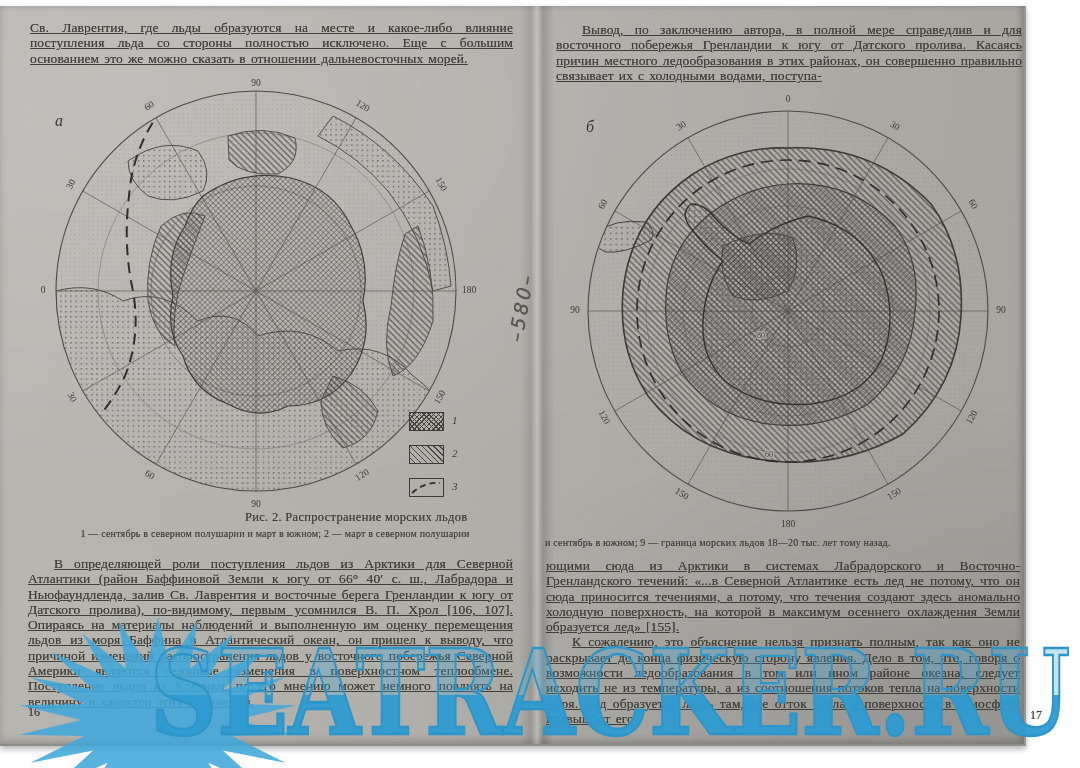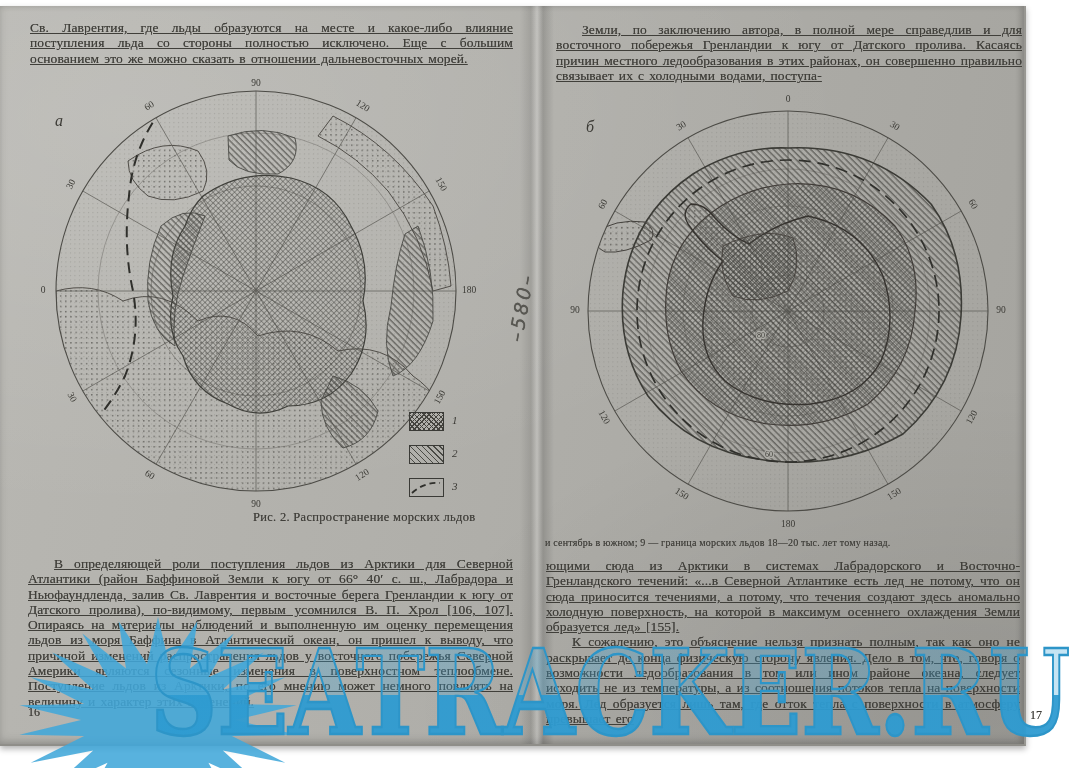--- a/index.html
+++ b/index.html
@@ -141,30 +141,31 @@
         <div class="lg-box">
           <svg width="32" height="16" viewBox="0 0 32 16">
               <path d="M2,14 Q14,3 30,4" fill="none" stroke="#2f2f2b" stroke-width="1.8" stroke-dasharray="6 4"></path>
             </svg>
         </div>
         <span class="lg-num">3</span>
       </div>
     </div>
   </div>
 
-  <div class="capT" style="left:245px;top:510px;margin-left:8px;">Рис. 2. Распространение морских льдов</div>
+  <div class="capT" style="left:245px;top:510px;">Рис. 2. Распространение морских льдов</div>
+  <div class="capN" style="left:35px;top:528px;width:480px;">1 — сентябрь в северном полушарии и март в южном; 2 — март в северном полушарии</div>
 
   <div class="para" style="left:28px;top:556px;width:485px;">
     <p class="ind">В определяющей роли поступления льдов из Арктики для Северной Атлантики (район Баффиновой Земли к югу от 66° 40′ с. ш., Лабрадора и Ньюфаундленда, залив Св. Лаврентия и восточные берега Гренландии к югу от Датского пролива), по-видимому, первым усомнился В. П. Хрол [106, 107]. Опираясь на материалы наблюдений и выполненную им оценку перемещения льдов из моря Баффина в Атлантический океан, он пришел к выводу, что причиной изменений распространения льдов у восточного побережья Северной Америки являются сезонные изменения в поверхностном теплообмене. Поступление льдов из Арктики, по его мнению может немного повлиять на величину и характер этих изменений.</p>
   </div>
 
   <div class="pageno" style="left:28px;top:705px;">16</div>
 
   <div class="para" style="left:556px;top:22px;width:466px;">
-    <p class="ind">Земли, по заключению автора, в полной мере справедлив и для восточного побережья Гренландии к югу от Датского пролива. Касаясь причин местного ледообразования в этих районах, он совершенно правильно связывает их с холодными водами, поступа-</p>
+    <p class="ind">Вывод, по заключению автора, в полной мере справедлив и для восточного побережья Гренландии к югу от Датского пролива. Касаясь причин местного ледообразования в этих районах, он совершенно правильно связывает их с холодными водами, поступа-</p>
   </div>
 
   <div class="mapbox" style="left:553px;top:86px;width:470px;height:450px;">
     <span class="panel-label" style="left:33px;top:32px;">б</span>
     <svg width="470" height="450" viewBox="0 0 470 450">
       <defs>
         <pattern id="dotsFaintB" width="4.5" height="4.5" patternUnits="userSpaceOnUse">
           <circle cx="1.5" cy="1.5" r="0.55" fill="#62605b" opacity="0.3"></circle>
         </pattern>
         <pattern id="dotsLandB" width="5.6" height="5.6" patternUnits="userSpaceOnUse">

